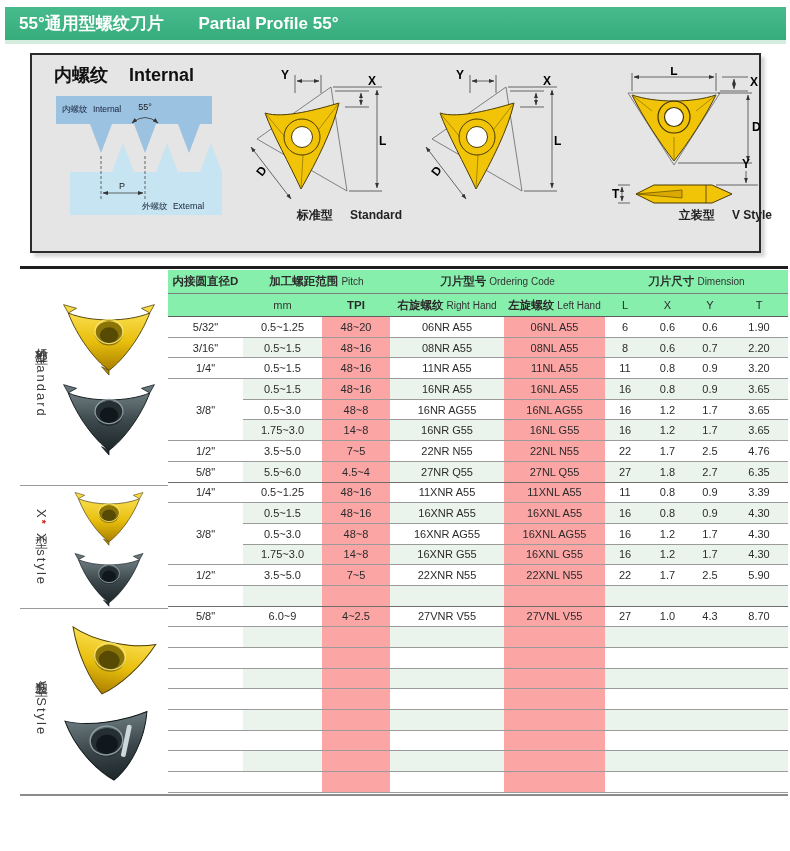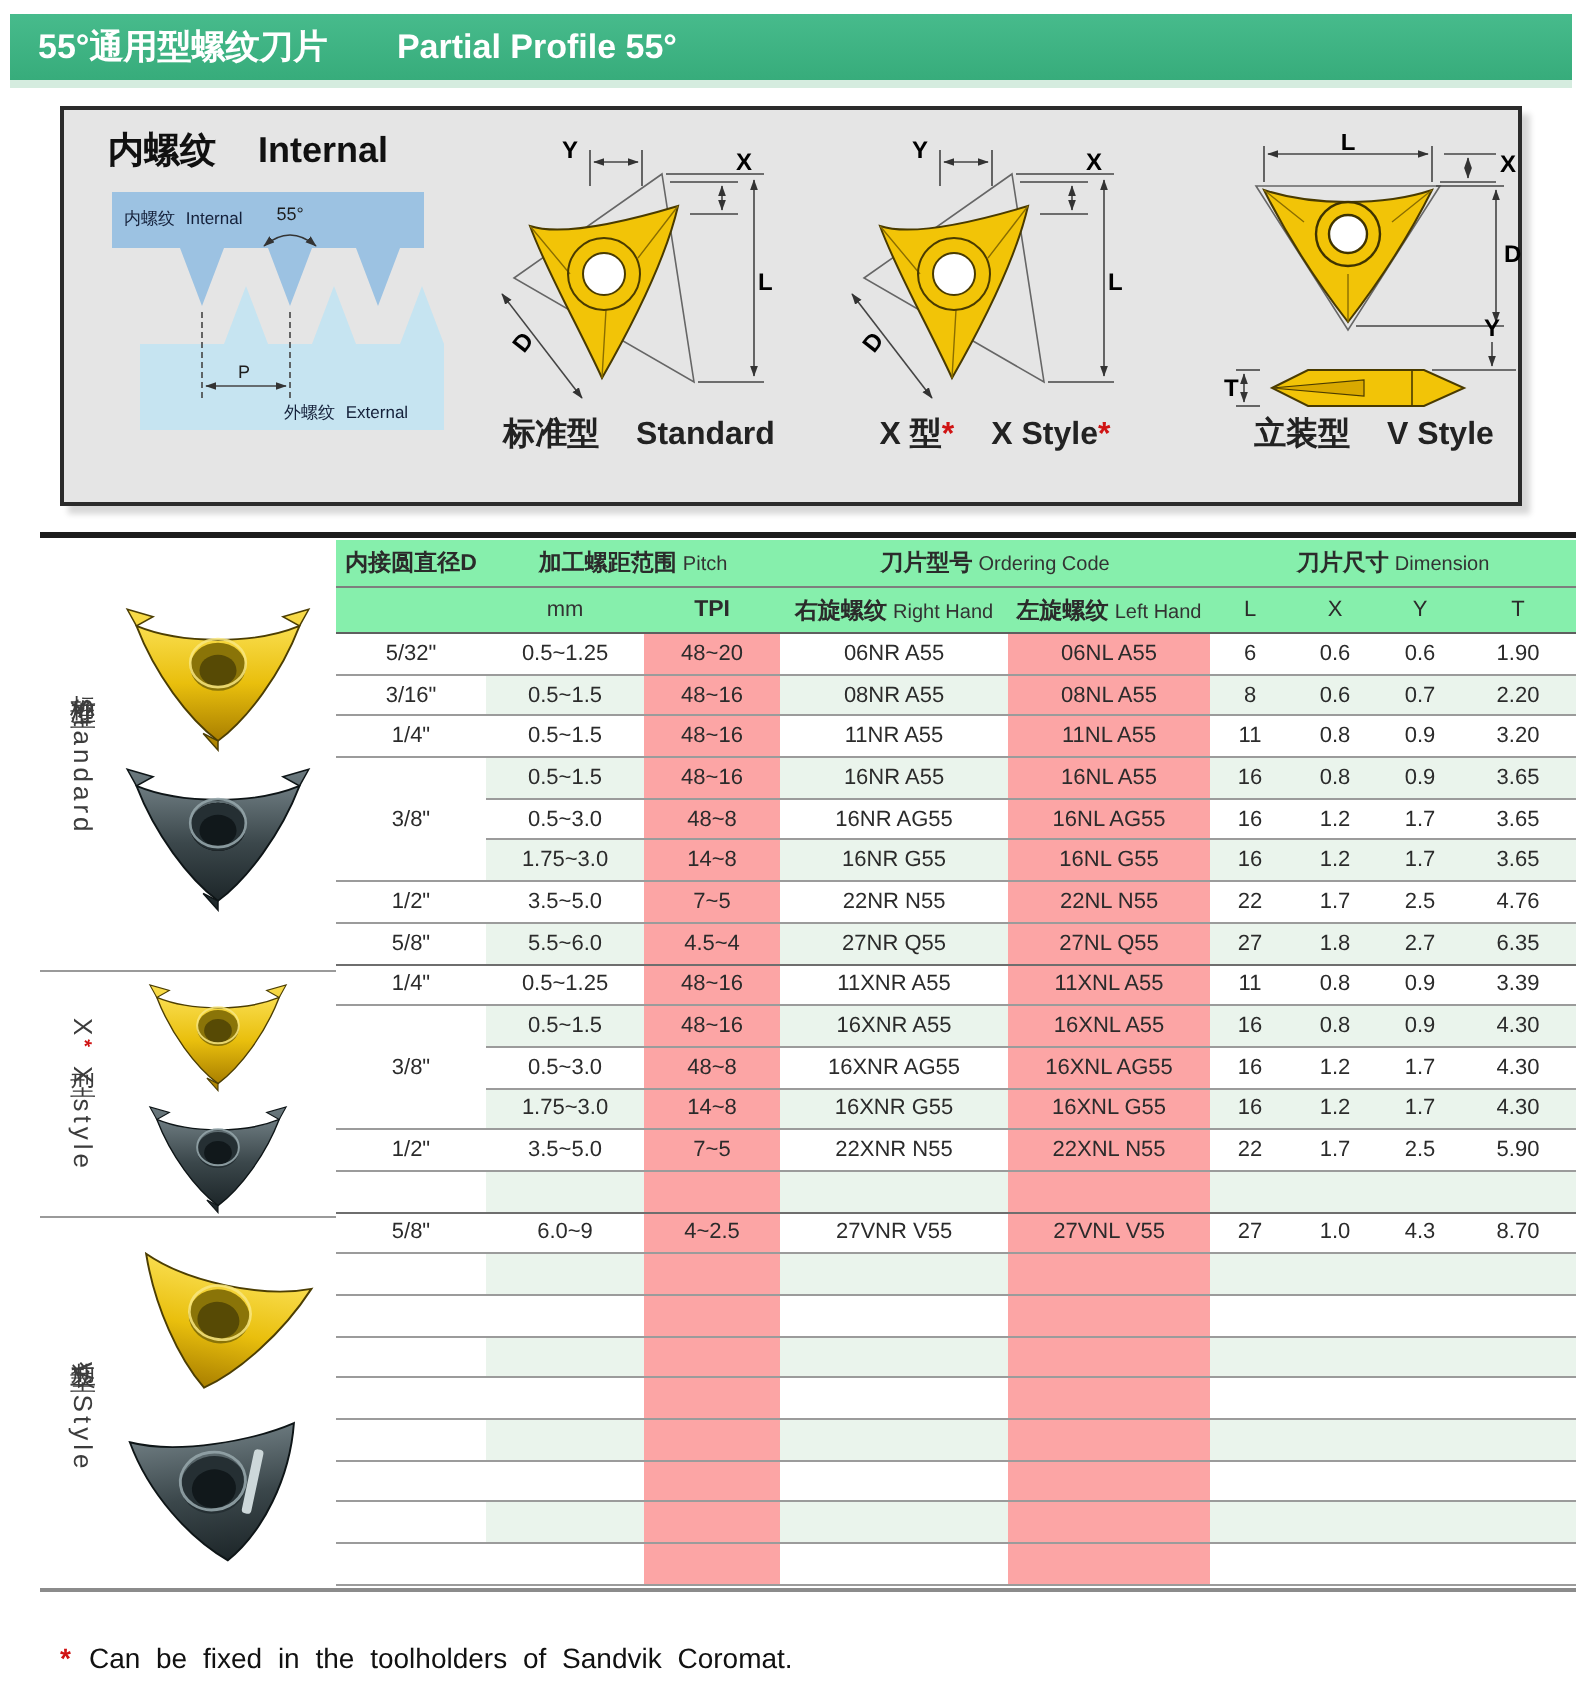--- a/index.html
+++ b/index.html
@@ -12,21 +12,21 @@
     border-bottom:4px solid #d5ecdf;
     color:#fff;font-weight:bold;font-size:17px;line-height:33px;padding-left:14px;}
   .title-bar .en{margin-left:30px;}
 
   
   .int-box{position:absolute;left:30px;top:53px;width:727px;height:196px;
     border:2px solid #2b2b2b;background:#e5e5e5;box-shadow:4px 4px 3px #d7d7d7;}
   .int-heading{position:absolute;left:22px;top:8px;font-size:18px;font-weight:bold;color:#111;}
   .int-heading .en{margin-left:16px;}
   .dia{position:absolute;top:12px;}
-  .dia-caption{position:absolute;top:152px;font-size:16px;font-weight:bold;color:#222;text-align:center;}
+  .dia-caption{position:absolute;top:152px;font-size:12px;font-weight:bold;color:#222;text-align:right;}
   .dia-caption .en{margin-left:14px;}
   .fn-red{color:#d01414;font-weight:bold;}
   svg text{font-family:"Liberation Sans",sans-serif;}
 
   
   .rule-top{position:absolute;left:20px;top:266px;width:768px;height:3px;background:#1d1d1d;}
   .rule-bottom{position:absolute;left:20px;top:794px;width:768px;height:2px;background:#8b8b8b;}
 
   
   .gutter{position:absolute;left:20px;width:148px;display:flex;align-items:center;}
@@ -148,24 +148,20 @@
       <line x1="100" y1="40" x2="124" y2="40" stroke="#444" stroke-width="0.8"></line>
       <line x1="116" y1="26" x2="116" y2="38" stroke="#444" stroke-width="0.8" marker-start="url(#arw)" marker-end="url(#arw)"></line>
       <text x="123" y="18" font-size="12" font-weight="600">X</text>
       <line x1="88" y1="20" x2="137" y2="20" stroke="#444" stroke-width="0.8"></line>
       <line x1="104" y1="124" x2="137" y2="124" stroke="#444" stroke-width="0.8"></line>
       <line x1="132" y1="23" x2="132" y2="121" stroke="#444" stroke-width="0.8" marker-start="url(#arw)" marker-end="url(#arw)"></line>
       <text x="134" y="78" font-size="12" font-weight="600">L</text>
       <line x1="6" y1="80" x2="46" y2="132" stroke="#444" stroke-width="0.8" marker-start="url(#arw)" marker-end="url(#arw)"></line>
       <text x="17" y="110" font-size="12" font-weight="600" transform="rotate(-52 17 110)">D</text>
     </svg>
-    <div class="dia-caption" style="left:378px;width:175px">
-      <span>X 型</span><span class="fn-red">*</span>
-      <span class="en">X Style</span><span class="fn-red">*</span>
-    </div>
 
     <svg class="dia" style="left:580px" width="152" height="138" viewBox="0 0 152 138">
       <line x1="20" y1="6" x2="20" y2="24" stroke="#444" stroke-width="0.8"></line>
       <line x1="104" y1="6" x2="104" y2="24" stroke="#444" stroke-width="0.8"></line>
       <line x1="22" y1="10" x2="102" y2="10" stroke="#444" stroke-width="0.8" marker-start="url(#arw)" marker-end="url(#arw)"></line>
       <text x="62" y="8" font-size="12" font-weight="600" text-anchor="middle">L</text>
       <line x1="110" y1="10" x2="136" y2="10" stroke="#444" stroke-width="0.8"></line>
       <line x1="108" y1="24" x2="136" y2="24" stroke="#444" stroke-width="0.8"></line>
       <line x1="122" y1="12" x2="122" y2="22" stroke="#444" stroke-width="0.8" marker-start="url(#arw)" marker-end="url(#arw)"></line>
       <text x="138" y="19" font-size="12" font-weight="600">X</text>
@@ -545,17 +541,14 @@
           <td></td>
           <td class="band"></td>
           <td></td>
           <td></td>
           <td></td>
           <td></td>
         </tr>
       </tbody>
   </table>
 
-  <div class="footnote en-line" style="top:821px">
-    <span class="mark">*</span><span>Can be fixed in the toolholders of Sandvik Coromat.</span>
-  </div>
 
 </div>
 
 </body></html>

